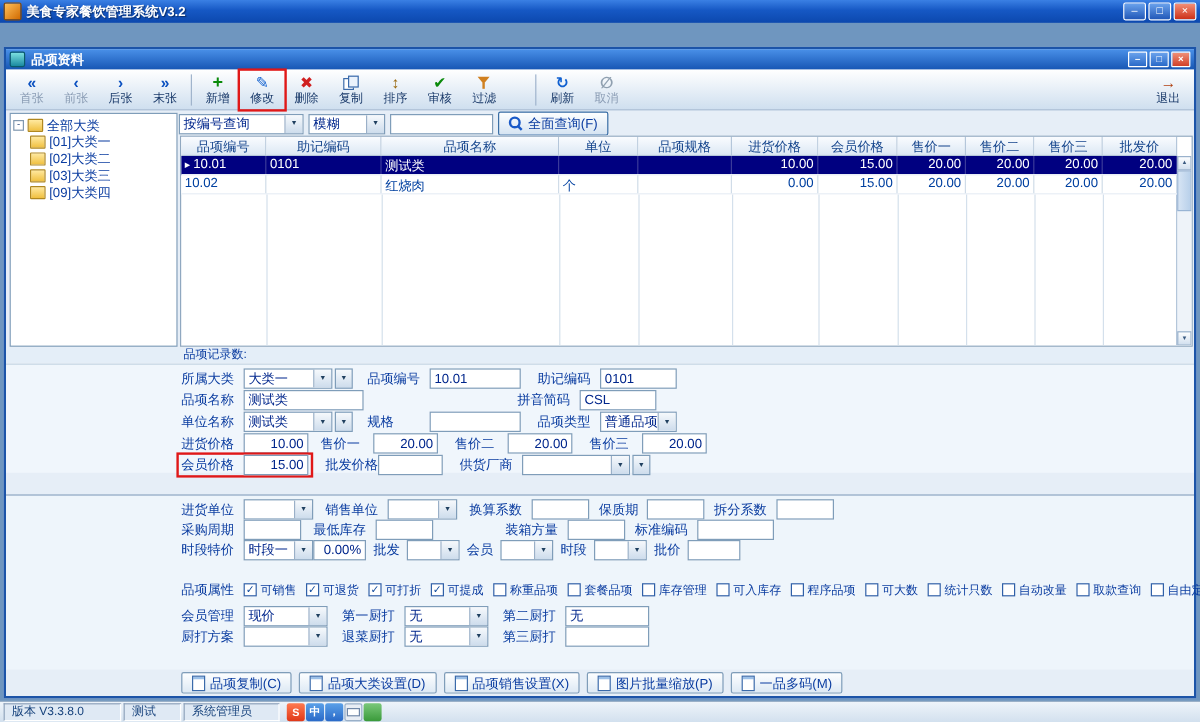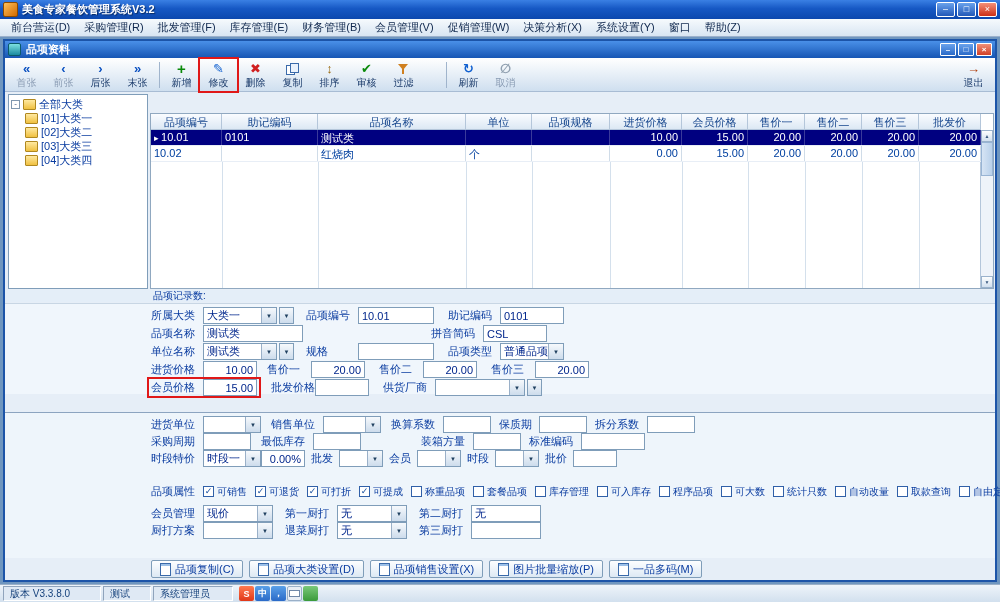--- a/index.html
+++ b/index.html
@@ -168,33 +168,20 @@
 <div class="screen">
 
   <div class="titlebar">
     <div class="app-icon"></div>
     <div class="title">美食专家餐饮管理系统V3.2</div>
     <div class="winbtn">–</div>
     <div class="winbtn">□</div>
     <div class="winbtn close">×</div>
   </div>
 
-  <div class="menubar">
-    <div class="menu-item">前台营运(D)</div>
-    <div class="menu-item">采购管理(R)</div>
-    <div class="menu-item">批发管理(F)</div>
-    <div class="menu-item">库存管理(E)</div>
-    <div class="menu-item">财务管理(B)</div>
-    <div class="menu-item">会员管理(V)</div>
-    <div class="menu-item">促销管理(W)</div>
-    <div class="menu-item">决策分析(X)</div>
-    <div class="menu-item">系统设置(Y)</div>
-    <div class="menu-item">窗口</div>
-    <div class="menu-item">帮助(Z)</div>
-  </div>
 
   <div class="window">
 
     <div class="wtitle">
       <span class="wicon"></span>
       <span class="wtitle-text">品项资料</span>
       <span class="wbtn">–</span>
       <span class="wbtn">□</span>
       <span class="wbtn wclose">×</span>
     </div>
@@ -257,20 +244,35 @@
       <div class="tbtn disabled">
         <span class="tico c-can">∅</span>
         <span>取消</span>
         </div>
       <div class="tbtn" style="margin-left:auto">
         <span class="tico c-exit">→</span>
         <span>退出</span>
         </div>
     </div>
 
+    <div class="searchrow">
+      <div class="combo w104">
+        <span>按编号查询</span>
+        <span class="arrbtn"></span>
+        </div>
+      <div class="combo w64">
+        <span>模糊</span>
+        <span class="arrbtn"></span>
+        </div>
+      <input class="tinput w86" value="" style="">
+      <div class="btn-search">
+        <span class="mag"></span>
+        <span>全面查询(F)</span>
+        </div>
+    </div>
 
     <div class="tree">
       <div class="tree-root">
         <span class="expander"></span>
         <span class="folder"></span>
         <span>全部大类</span>
         </div>
       <div class="tree-item">
         <span class="folder"></span>
         <span>[01]大类一</span>
@@ -278,21 +280,21 @@
       <div class="tree-item">
         <span class="folder"></span>
         <span>[02]大类二</span>
         </div>
       <div class="tree-item">
         <span class="folder"></span>
         <span>[03]大类三</span>
         </div>
       <div class="tree-item">
         <span class="folder"></span>
-        <span>[04]大类四</span>
+        <span>[09]大类四</span>
         </div>
     </div>
 
     <div class="grid">
       <div class="ghead">
         <span class="hc c0">品项编号</span>
         <span class="hc c1">助记编码</span>
         <span class="hc c2">品项名称</span>
         <span class="hc c3">单位</span>
         <span class="hc c4">品项规格</span>

